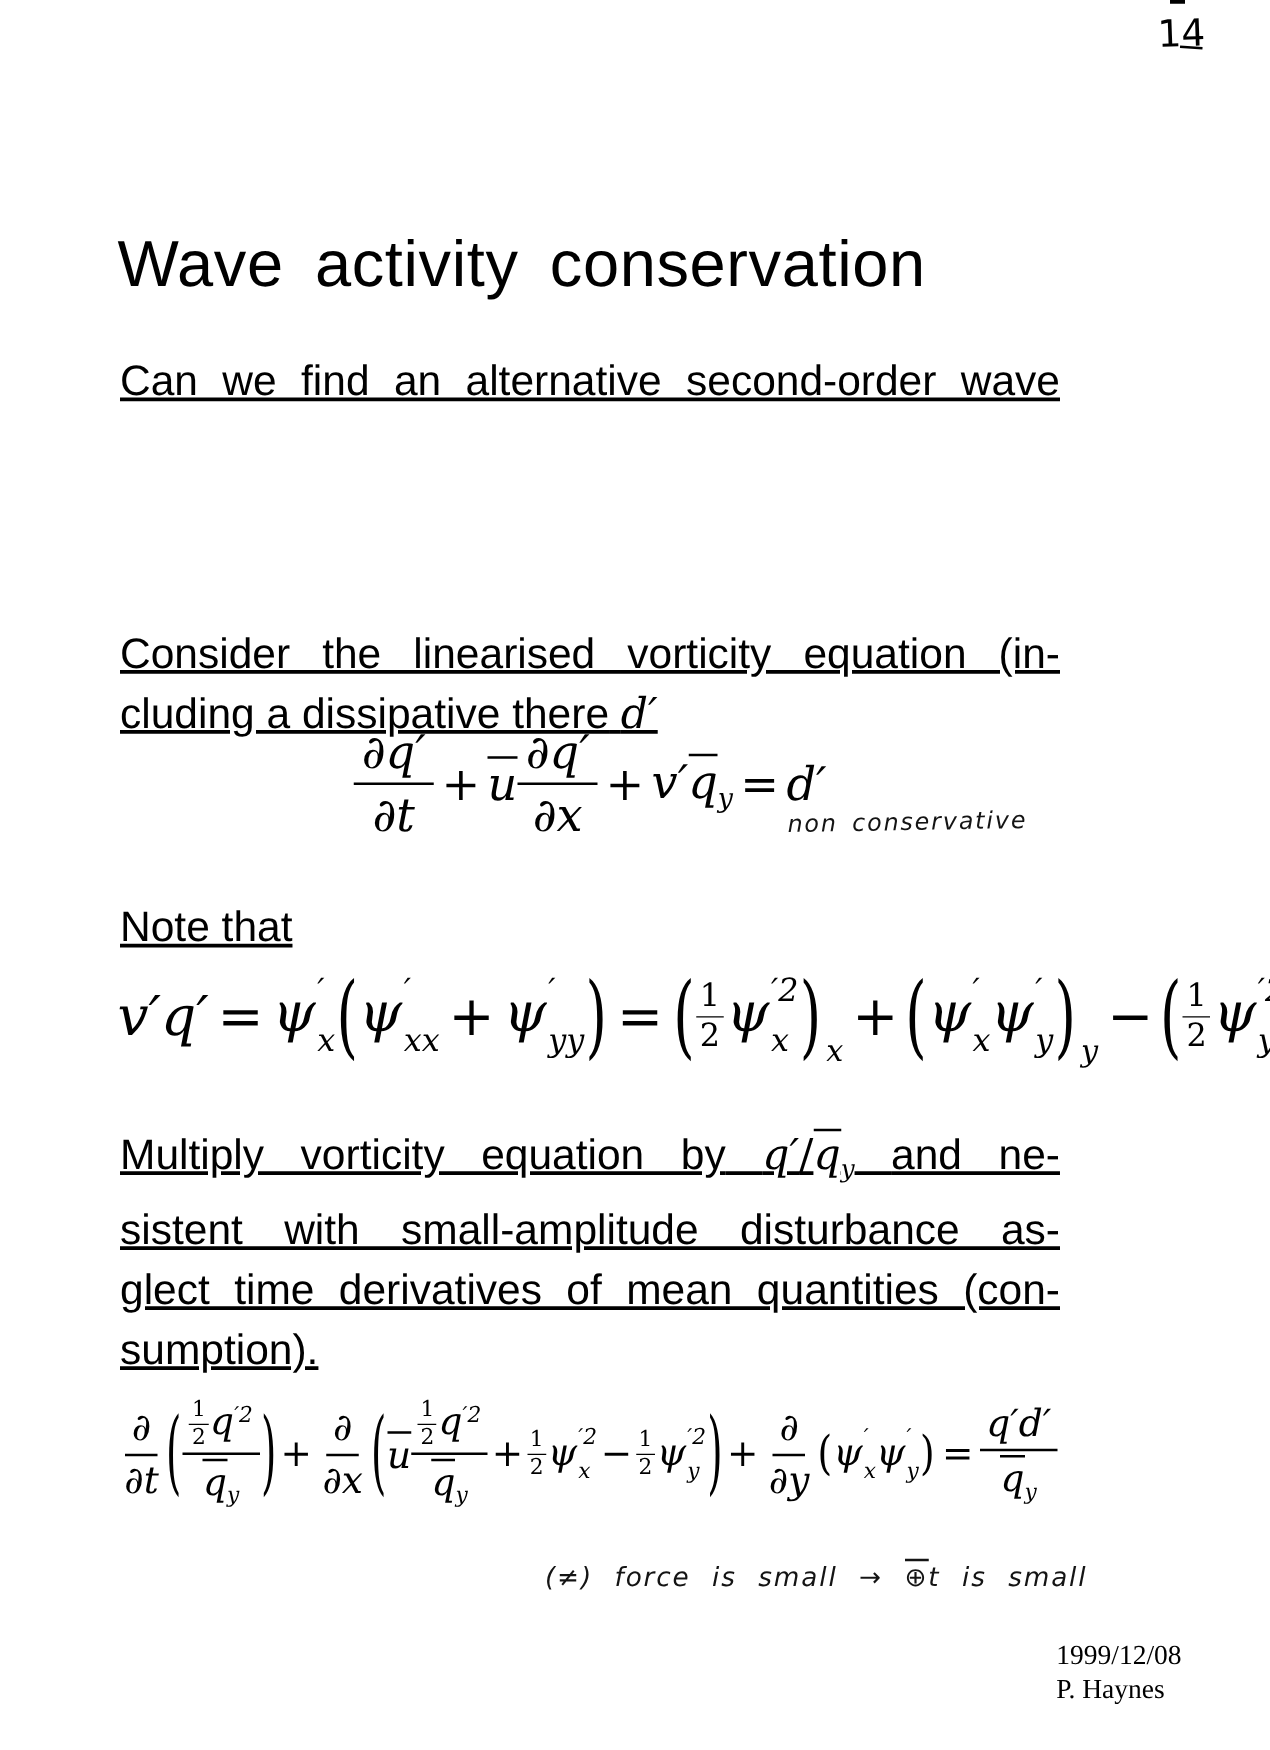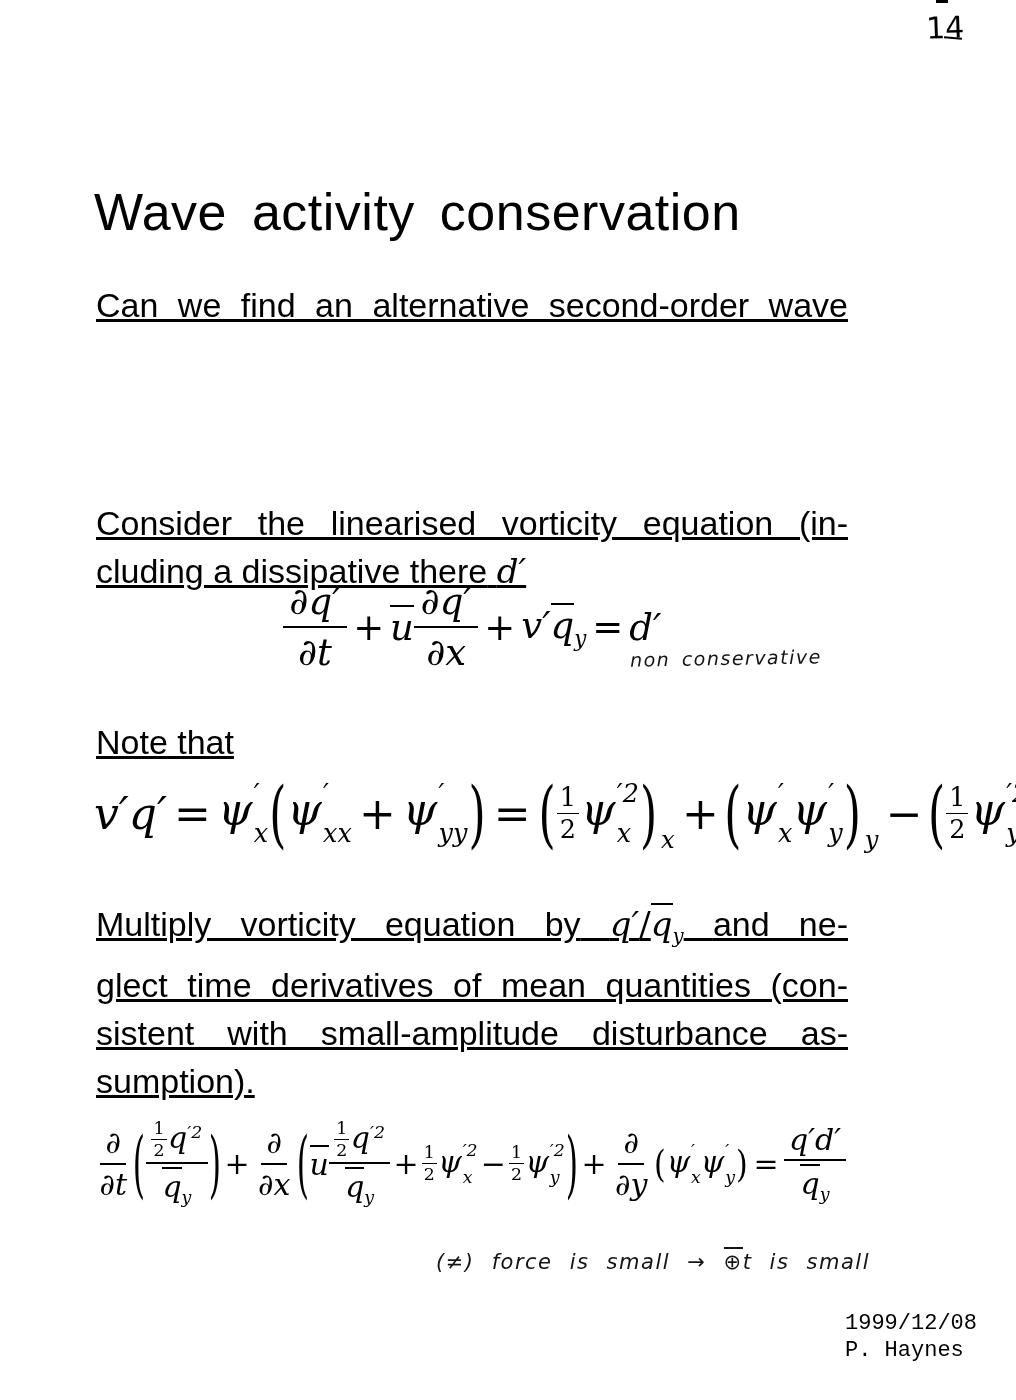--- a/index.html
+++ b/index.html
@@ -50,21 +50,21 @@
   .osub { font-size:55%; font-style:italic; align-self:flex-end; margin:0 0.12em; transform:translateY(30%); }
   #eq1 { left:96px; top:581px; width:752px; justify-content:center; font-size:37px; }
   #eq2 { left:94px; top:781px; font-size:44px; }
   #eq3 { left:94px; top:1120px; font-size:30px; }
   
   .hand { position:absolute; font-family:"DejaVu Sans", sans-serif; font-style:italic; color:#141414; }
   #hw1 { left:630px; top:647px; font-size:19px; letter-spacing:1.5px; word-spacing:4px; transform:rotate(-1deg); }
   #hw2 { left:424px; top:1247px; font-size:21px; letter-spacing:1.5px; word-spacing:9px;margin-left:12px; }
   #hw2 .ovh { display:inline-block; border-top:2px solid #141414; padding-top:1px; }
   
-  #footer { position:absolute; left:845px; top:1310px; font-family:Liberation Mono, monospace; font-size:22px; line-height:27px; }
+  #footer { position:absolute; left:845px; top:1310px; font-family:Liberation Serif, serif; font-size:22px; line-height:27px; }
 </style>
 </head>
 <body>
 
 <div id="page">
 
   <div class="mark" id="mark-top-dash"></div>
   <div id="page-number">14</div>
   <div class="mark" id="num-stroke"></div>
 
@@ -148,22 +148,22 @@
         </span><span>ψ</span><span class="supsub">
           <span class="s1">′2</span>
           <span class="s2">y</span>
         </span></span>
     <span class="bp s16">)</span>
     <span class="osub">x</span>
   </div>
 
   <div class="para" id="p3">
     <div class="jl"><span>Multiply vorticity equation by</span> <span class="imath"><span>q′</span><span class="rm">/</span><span class="ov">q</span><span class="sub">y</span></span> <span>and ne-</span></div>
+    <div class="jl">sistent with small-amplitude disturbance as-</div>
     <div class="jl">glect time derivatives of mean quantities (con-</div>
-    <div class="jl">sistent with small-amplitude disturbance as-</div>
     <div>sumption).</div>
   </div>
 
   <div class="eq" id="eq3">
     <span class="frac">
       <span class="num"><span>∂</span></span>
       <span class="den"><span>∂t</span></span>
     </span>
     <span class="bp s24">(</span>
     <span class="frac">

